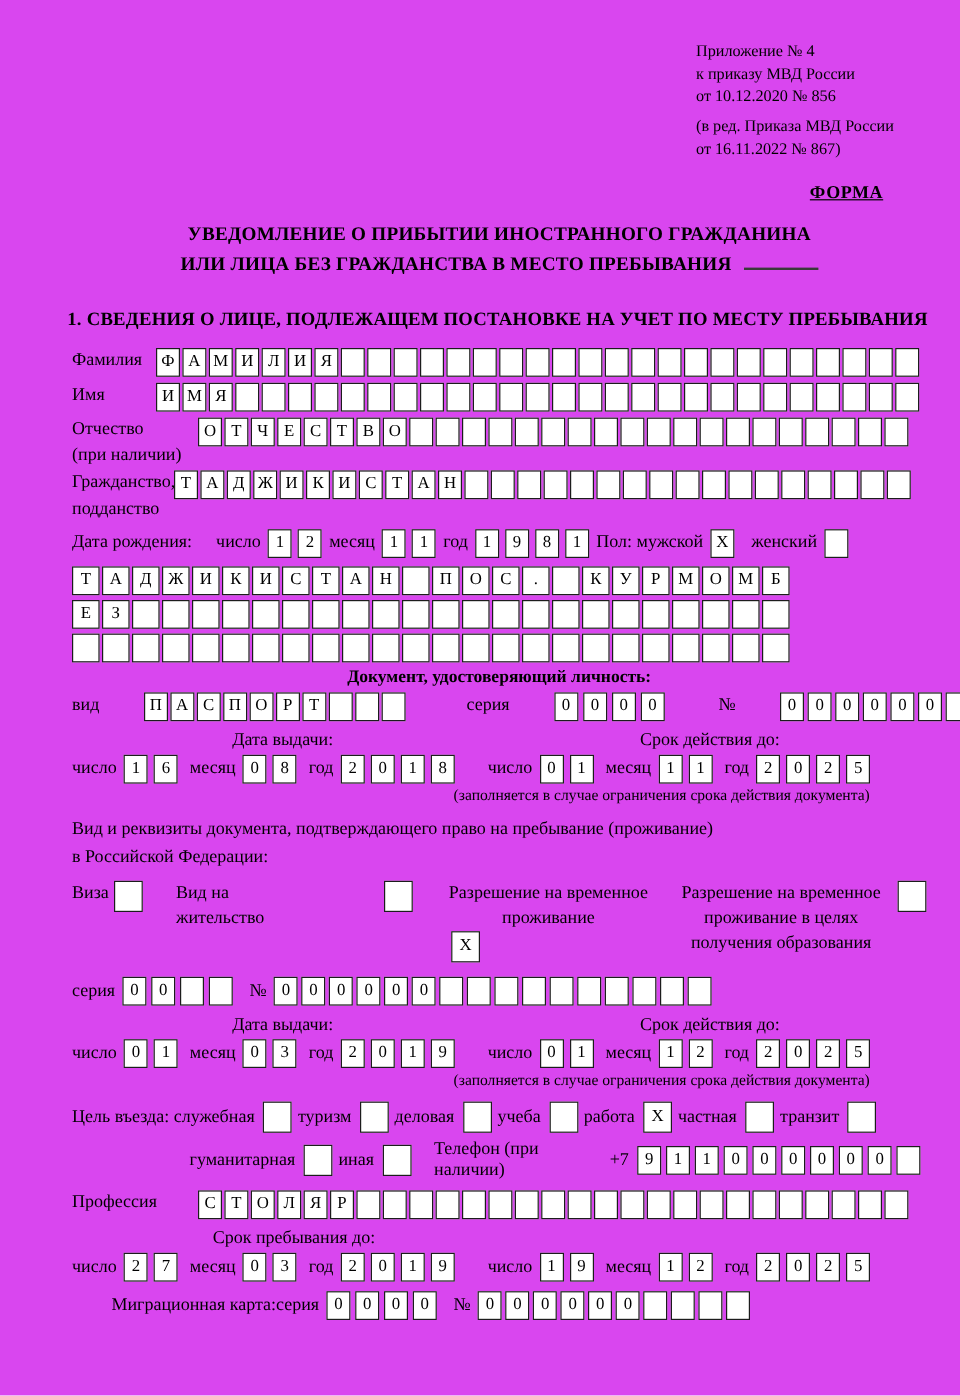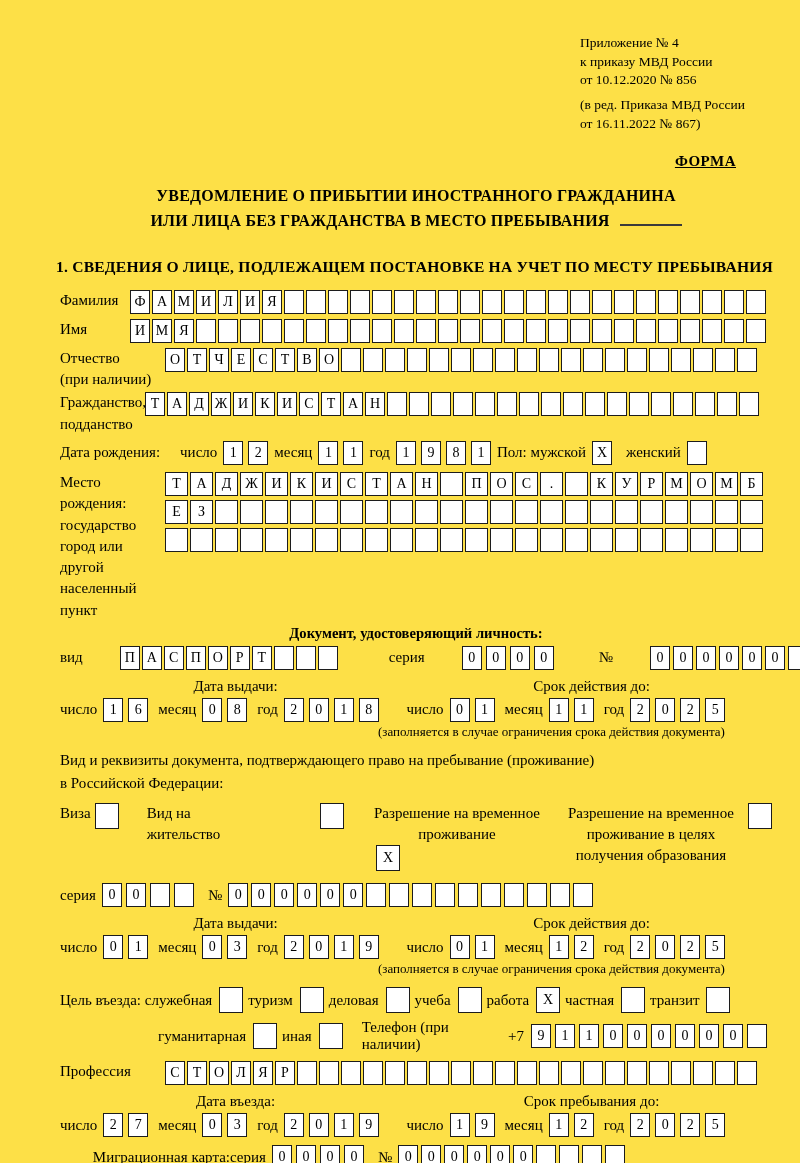--- a/index.html
+++ b/index.html
@@ -1,18 +1,18 @@
 <!DOCTYPE html>
 <html lang="ru"><head>
 <meta charset="utf-8">
 <style>
   html,body{margin:0;padding:0;background:#fff;}
   .page{
     width:800px;height:1163px;box-sizing:border-box;position:relative;
-    background:#fde047;color:#000;overflow:hidden;
+    background:#d946ef;color:#000;overflow:hidden;
     font-family:"Liberation Serif","DejaVu Serif",serif;
     font-size:15px;padding:34px 28px 10px 60px;
   }
   
   .hdr{margin-left:auto;width:192px;font-size:13.5px;line-height:1.38;}
   .hdr p{margin:0;}
   .hdr .ed{margin-top:6px;}
   .forma{text-align:right;font-weight:bold;letter-spacing:.5px;margin:20px 36px 0 0;font-size:15px;text-decoration:underline;}
   
   .title{text-align:center;font-weight:bold;font-size:16px;line-height:1.55;margin-top:14px;letter-spacing:.2px;}
@@ -245,26 +245,20 @@
     <span class="cells">
         <span class="cell">X</span>
       </span>
     <span class="gap8">женский</span>
     <span class="cells">
         <span class="cell"></span>
       </span>
   </div>
 
   <div class="row" style="margin-top:7px;">
-    <div class="lbl w105">
-      <p>Место рождения:</p>
-      <p>государство</p>
-      <p>город или другой</p>
-      <p>населенный пункт</p>
-    </div>
     <div class="stackcells">
       <div class="cells wide">
           <span class="cell">Т</span>
           <span class="cell">А</span>
           <span class="cell">Д</span>
           <span class="cell">Ж</span>
           <span class="cell">И</span>
           <span class="cell">К</span>
           <span class="cell">И</span>
           <span class="cell">С</span>
@@ -613,21 +607,20 @@
         <span class="cell"></span>
         <span class="cell"></span>
         <span class="cell"></span>
         <span class="cell"></span>
         <span class="cell"></span>
         <span class="cell"></span>
       </div>
   </div>
 
   <div class="dates-head">
-    <div class="dh-l">Дата въезда:</div>
     <div class="dh-r">Срок пребывания до:</div>
   </div>
   <div class="dates-row">
     <div class="dgrp dgrp-l">
       <span>число</span>
       <span class="cells">
           <span class="cell">2</span>
           <span class="cell">7</span>
         </span>
       <span class="dsep">месяц</span>

